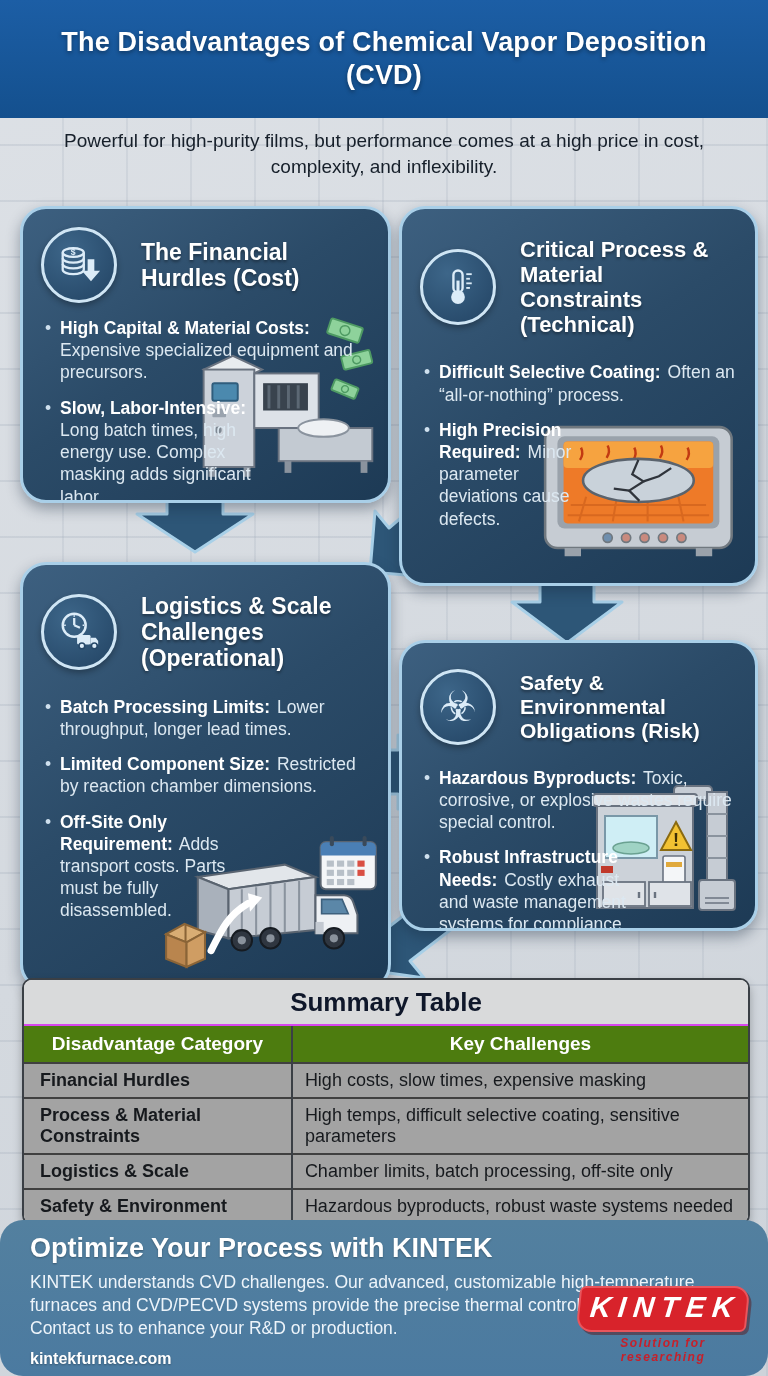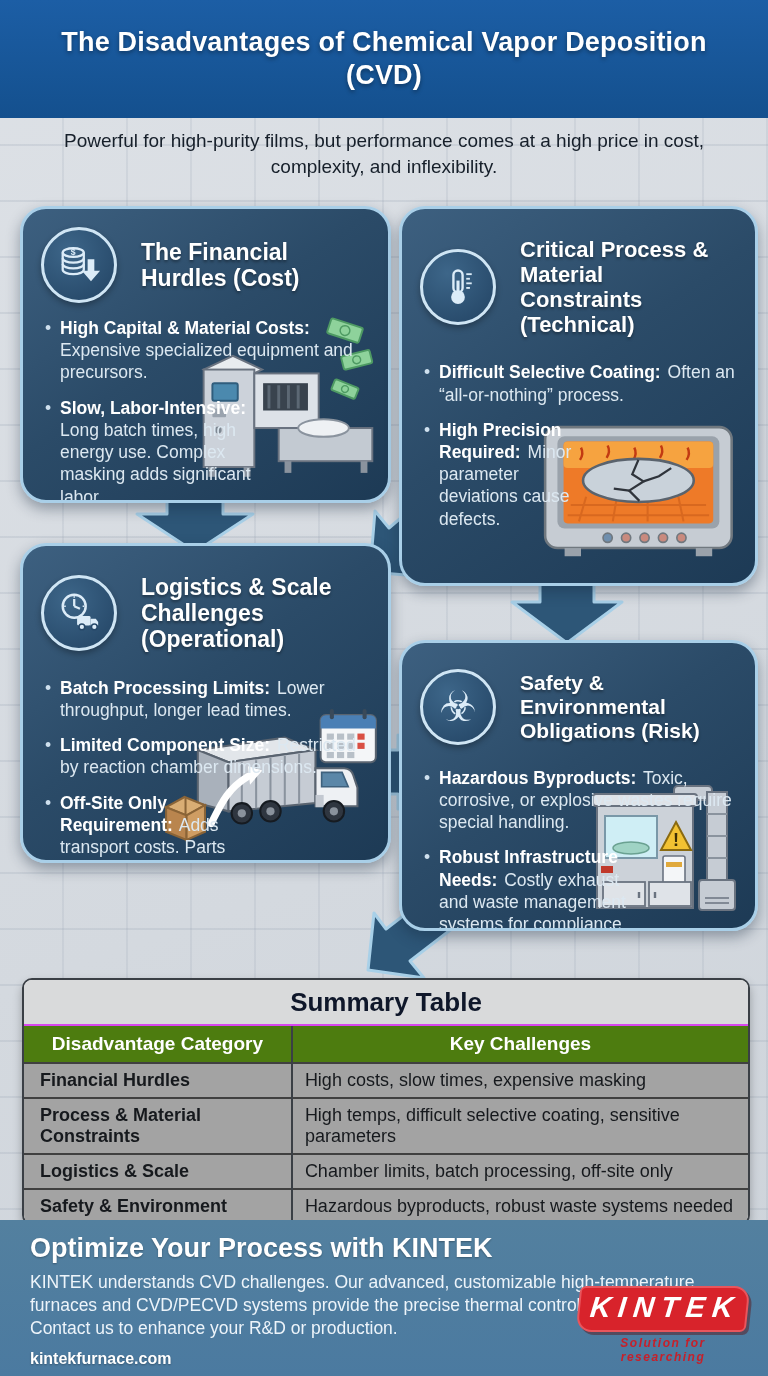--- a/index.html
+++ b/index.html
@@ -21,21 +21,21 @@
        font-size:19px;line-height:1.35;color:#161f2a;font-weight:500;}
   
   .arrows{position:absolute;left:0;top:0;z-index:1;pointer-events:none;}
   .arrows polygon{fill:#2d5677;stroke:#a8d0e8;stroke-width:3;stroke-linejoin:round;}
   
   .card{position:absolute;z-index:2;border-radius:26px;border:3px solid #a9cfe8;
         background:linear-gradient(145deg,#3d6080 0%,#2b4b68 45%,#1d3a55 100%);
         box-shadow:0 6px 14px rgba(20,40,60,.38);color:#eaf1f7;overflow:hidden;box-sizing:border-box;}
   #card-financial{left:20px;top:206px;width:371px;height:297px;}
   #card-technical{left:399px;top:206px;width:359px;height:380px;}
-  #card-operational{left:20px;top:543px;width:371px;height:320px;}
+  #card-operational{left:20px;top:562px;width:371px;height:428px;}
   #card-risk{left:399px;top:640px;width:359px;height:291px;}
   .card-head{display:flex;align-items:center;gap:14px;padding:18px 16px 4px 18px;position:relative;z-index:3;}
   .icon-circle{flex:0 0 auto;width:70px;height:70px;border-radius:50%;border:3px solid #cfe5f4;
         background:radial-gradient(circle at 35% 30%,#3d6689,#224363);
         display:flex;align-items:center;justify-content:center;box-shadow:0 3px 6px rgba(0,0,0,.3);}
   .card h2{margin:10px;font-size:23px;font-weight:800;line-height:1.14;color:#fff;
         text-shadow:0 2px 3px rgba(0,0,0,.38);}
   #card-technical h2{font-size:22px;}
   #card-risk h2{font-size:21px;}
   .bullets{padding:10px 14px 0 22px;position:relative;z-index:3;}
@@ -57,21 +57,21 @@
         border:2px solid #3a3f45;border-radius:10px;overflow:hidden;box-shadow:0 5px 10px rgba(0,0,0,.28);}
   .summary-title{background:#d9dadb;color:#0f172a;font-size:26px;font-weight:800;text-align:center;
         padding:7px 0 6px;border-bottom:2px solid #d946ef;}
   .summary table{width:100%;border-collapse:collapse;}
   .summary th{background:#4d7c0f;color:#fff;font-size:19px;font-weight:700;padding:7px 10px;text-align:center;}
   .summary th.col-cat{width:37%;border-right:2px solid #3a3f45;}
   .summary td{font-size:18px;color:#16191d;padding:6px 12px;border-top:2px solid #404040;background:#a3a3a3;}
   .summary td.cat{font-weight:700;border-right:2px solid #3a3f45;padding-left:16px;}
   
   .footer{position:absolute;left:0;top:1220px;width:768px;height:156px;z-index:2;box-sizing:border-box;
-        background:linear-gradient(180deg,#53809f 0%,#4b7aa0 100%);color:#fff;padding:13px 0 0 30px;}
+        background:linear-gradient(180deg,#53809f 0%,#4b7aa0 100%);color:#fff;padding:13px 0 0 30px;border-radius:23px;}
   .footer h3{margin:0 0 7px;font-size:27px;font-weight:800;text-shadow:0 1px 2px rgba(0,0,0,.3);}
   .footer p{margin:0;font-size:17.5px;line-height:1.31;max-width:716px;color:#edf4fa;}
   .website{position:absolute;left:30px;bottom:8px;font-size:16px;font-weight:800;color:#fff;
         text-shadow:0 1px 2px rgba(0,0,0,.3);text-decoration:none;cursor:pointer;}
   .logo{position:absolute;right:20px;bottom:12px;width:170px;text-align:center;}
   .logo-box{background:#d8232b;border-radius:6px 16px 6px 16px;color:#fff;font-weight:800;font-style:italic;
         font-size:29px;letter-spacing:7px;padding:3px 6px 6px 10px;transform:skewX(-6deg);
         box-shadow:3px 3px 0 rgba(90,15,15,.45);border:2px solid #e9555c;}
   .logo-tag{margin-top:4px;color:#c6202a;font-style:italic;font-weight:700;font-size:12px;letter-spacing:1.5px;}
 </style>
@@ -283,21 +283,21 @@
   </section>
 
   <section class="card" id="card-risk">
     <div class="card-head">
       <div class="icon-circle">
         <span class="bio-glyph">☣</span>
       </div>
       <h2>Safety &amp; Environmental Obligations (Risk)</h2>
     </div>
     <div class="bullets">
-      <div class="bullet"><b>Hazardous Byproducts:</b> <span>Toxic, corrosive, or explosive wastes require special handling.</span></div>
+      <div class="bullet"><b>Hazardous Byproducts:</b> <span>Toxic, corrosive, or explosive wastes require special control.</span></div>
       <div class="bullet narrow"><b>Robust Infrastructure Needs:</b> <span>Costly exhaust and waste management systems for compliance.</span></div>
     </div>
     <svg class="illus" viewBox="0 0 170 150">
       <rect x="95" y="12" width="38" height="14" rx="4" fill="#c6ccd4" stroke="#6a7380" stroke-width="2"></rect>
       <rect x="128" y="18" width="20" height="92" fill="#c6ccd4" stroke="#6a7380" stroke-width="2"></rect>
       <g stroke="#8a939e" stroke-width="2">
           <line x1="128" y1="40" x2="148" y2="40"></line>
           <line x1="128" y1="62" x2="148" y2="62"></line>
           <line x1="128" y1="84" x2="148" y2="84"></line>
         </g>

